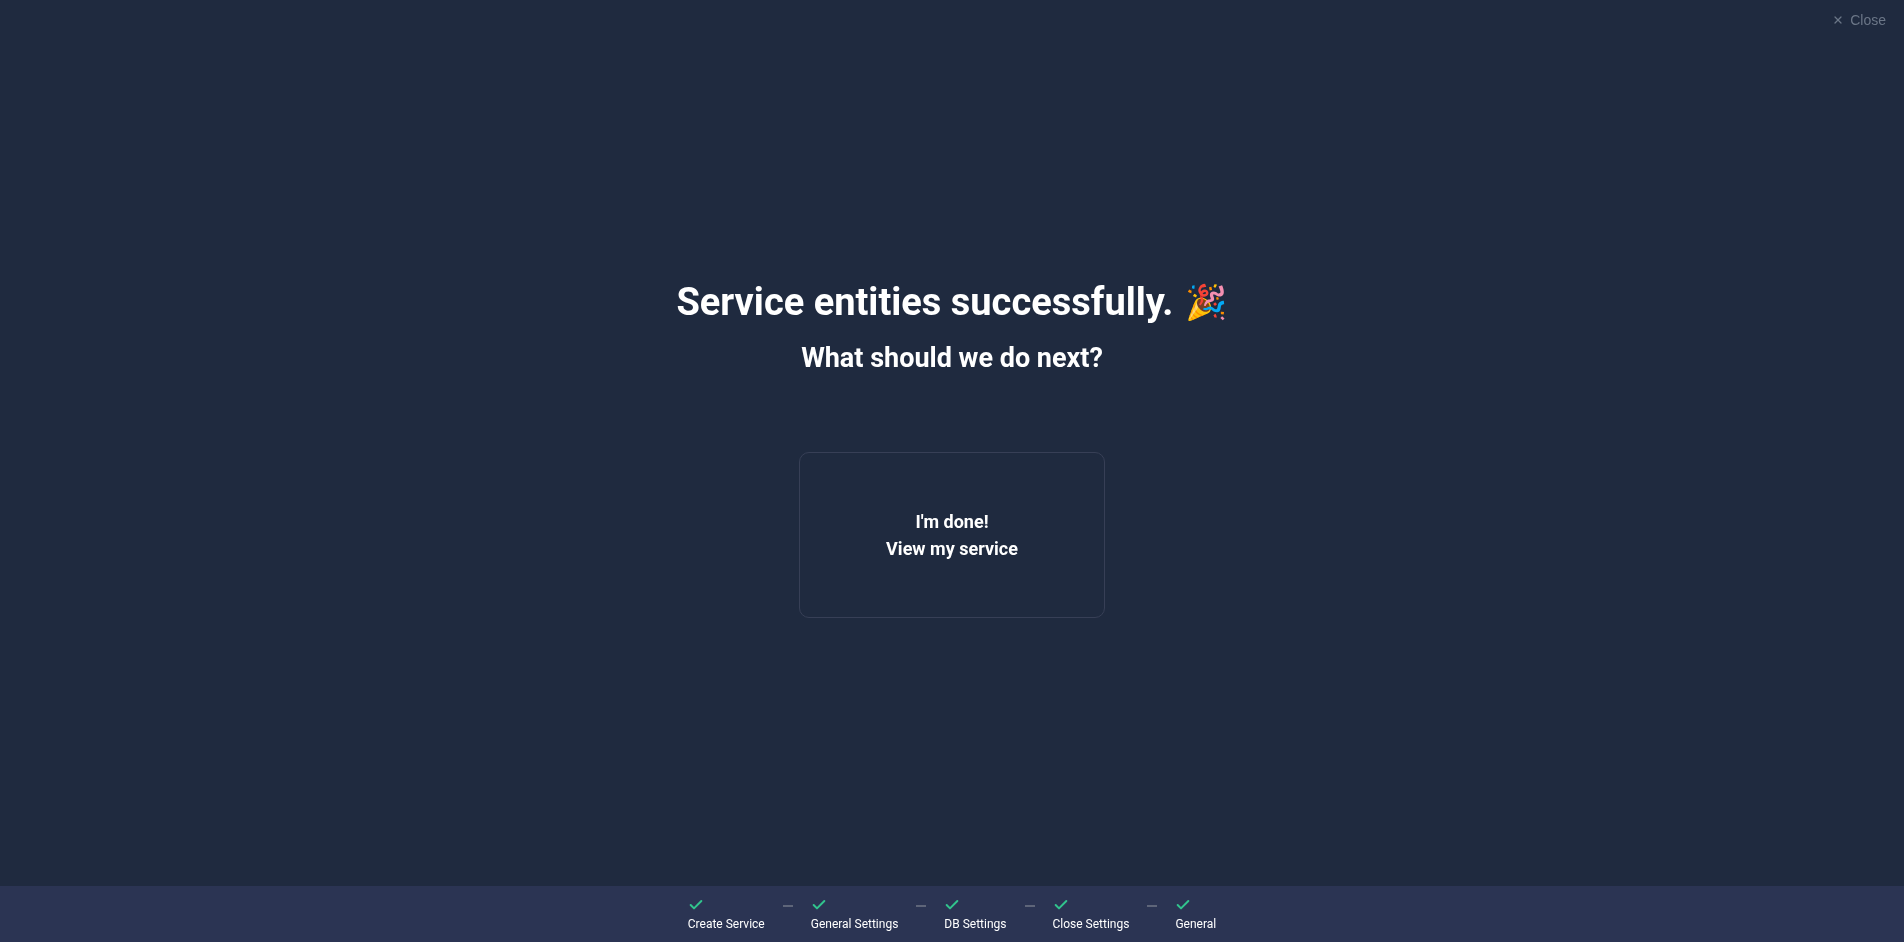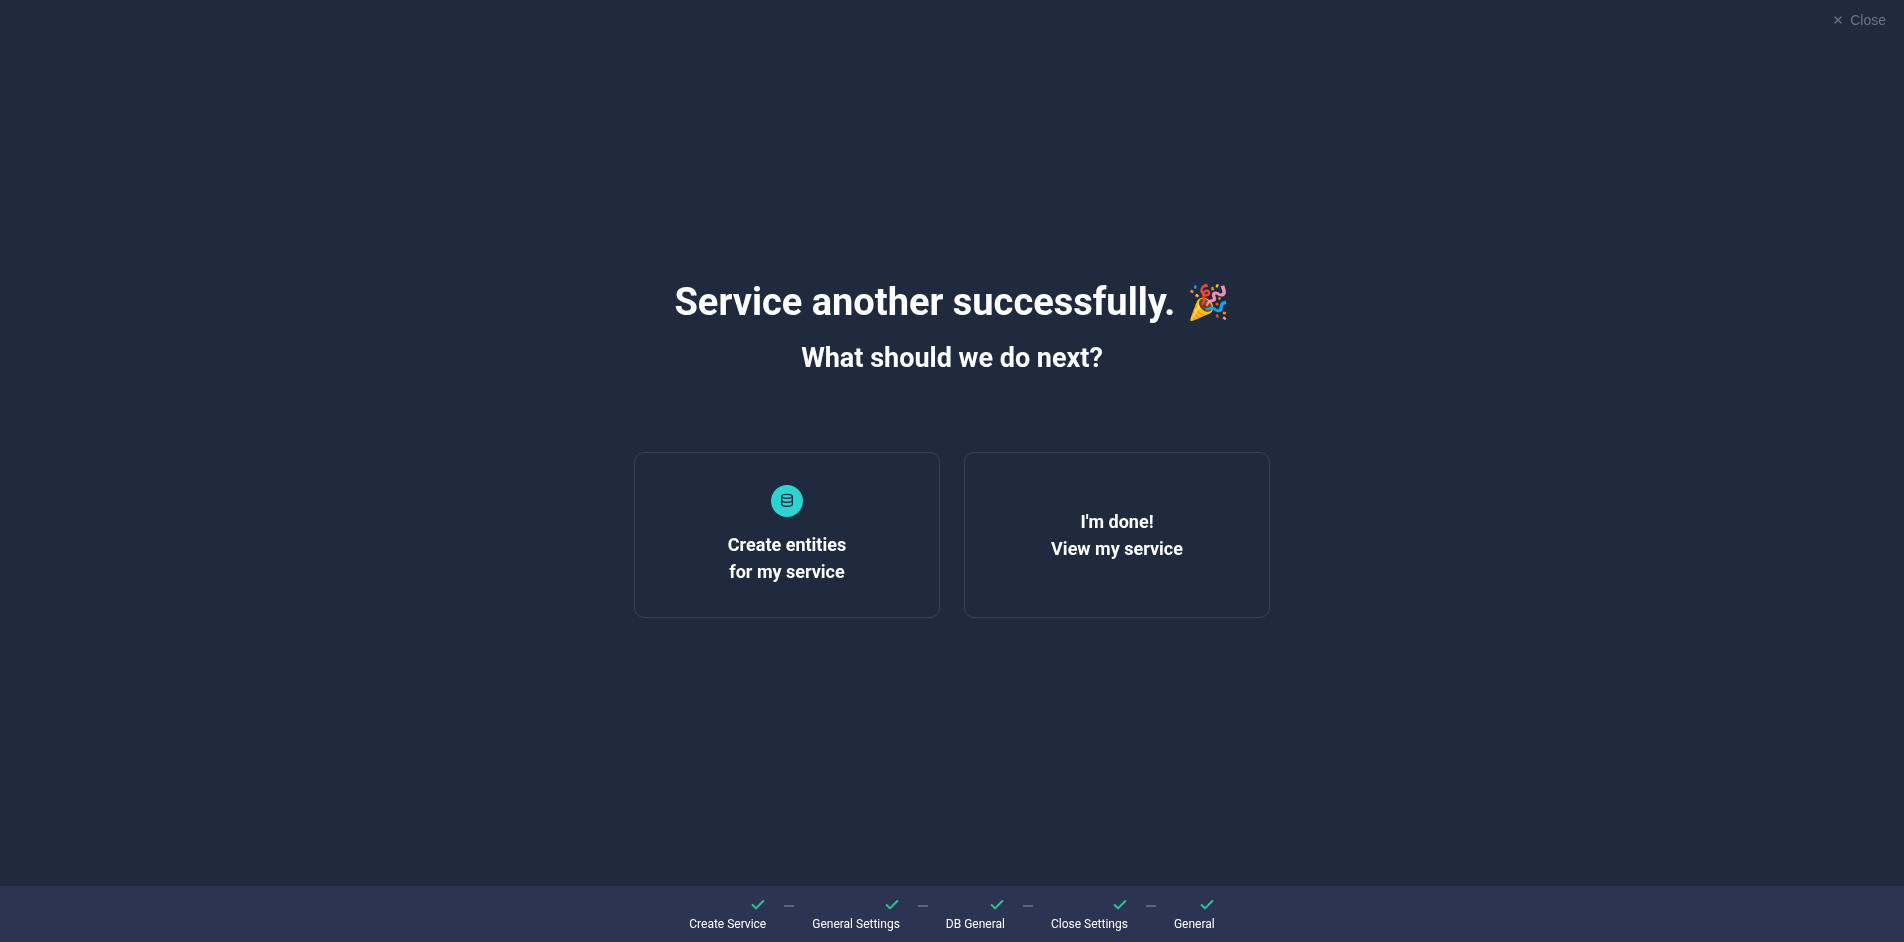--- a/index.html
+++ b/index.html
@@ -117,21 +117,21 @@
       background-color: #2b3453;
       display: flex;
       align-items: center;
       justify-content: center;
       gap: 0;
     }
     
     .progress-step {
       display: flex;
       flex-direction: column;
-      align-items: flex-end;
+      align-items: flex-start;
       gap: 4px;
     }
     
     .progress-step svg {
       width: 16px;
       height: 16px;
     }
     
     .progress-label {
       font-size: 12px;
@@ -157,40 +157,27 @@
 <button class="close-button">
   <svg viewBox="0 0 24 24" fill="none" stroke="#6b7687" stroke-width="2.5" stroke-linecap="round">
     <line x1="18" y1="6" x2="6" y2="18"></line>
     <line x1="6" y1="6" x2="18" y2="18"></line>
   </svg>
   <span>Close</span>
 </button>
 
 <div class="main-content">
   <h1 class="title">
-    <span>Service another successfully.</span>
+    <span>Service entities successfully.</span>
     <span class="emoji">🎉</span>
   </h1>
   <h2 class="subtitle">What should we do next?</h2>
 
   <div class="options-row">
 
-    <div class="option-card">
-      <div class="icon-circle icon-cyan">
-        <svg viewBox="0 0 24 24" fill="none" stroke="#1f2a3f" stroke-width="2">
-          <ellipse cx="12" cy="5" rx="8" ry="3"></ellipse>
-          <path d="M4 5v6c0 1.66 3.58 3 8 3s8-1.34 8-3V5"></path>
-          <path d="M4 11v6c0 1.66 3.58 3 8 3s8-1.34 8-3v-6"></path>
-        </svg>
-      </div>
-      <div class="option-text">
-        <div>Create entities</div>
-        <div>for my service</div>
-      </div>
-    </div>
 
 
     <div class="option-card">
       <div class="option-text">
         <div>I'm done!</div>
         <div>View my service</div>
       </div>
     </div>
 
   </div>
@@ -208,21 +195,21 @@
     <svg viewBox="0 0 24 24" fill="none" stroke="#31c48d" stroke-width="3" stroke-linecap="round" stroke-linejoin="round">
       <polyline points="20 6 9 17 4 12"></polyline>
     </svg>
     <span class="progress-label">General Settings</span>
   </div>
   <div class="progress-separator"></div>
   <div class="progress-step">
     <svg viewBox="0 0 24 24" fill="none" stroke="#31c48d" stroke-width="3" stroke-linecap="round" stroke-linejoin="round">
       <polyline points="20 6 9 17 4 12"></polyline>
     </svg>
-    <span class="progress-label">DB General</span>
+    <span class="progress-label">DB Settings</span>
   </div>
   <div class="progress-separator"></div>
   <div class="progress-step">
     <svg viewBox="0 0 24 24" fill="none" stroke="#31c48d" stroke-width="3" stroke-linecap="round" stroke-linejoin="round">
       <polyline points="20 6 9 17 4 12"></polyline>
     </svg>
     <span class="progress-label">Close Settings</span>
   </div>
   <div class="progress-separator"></div>
   <div class="progress-step">

